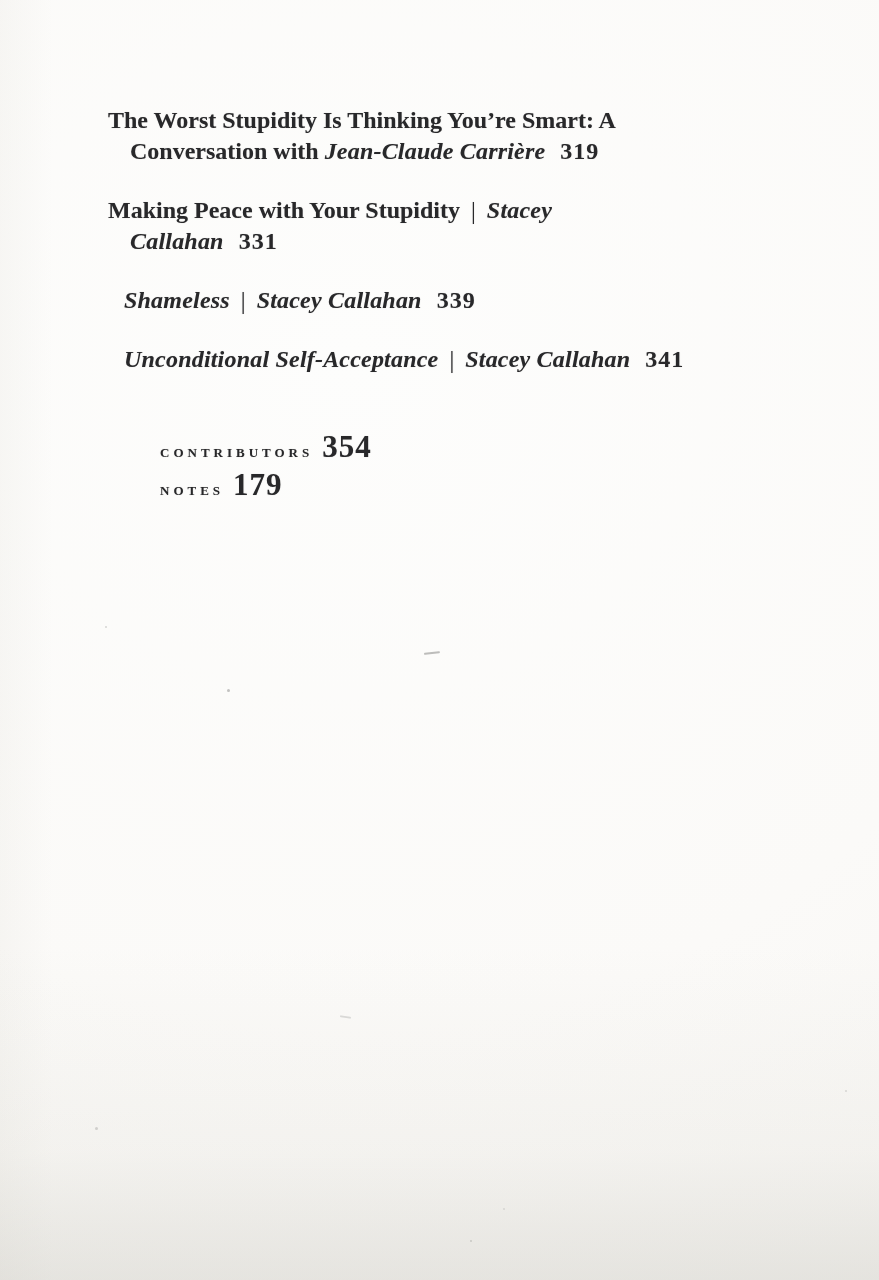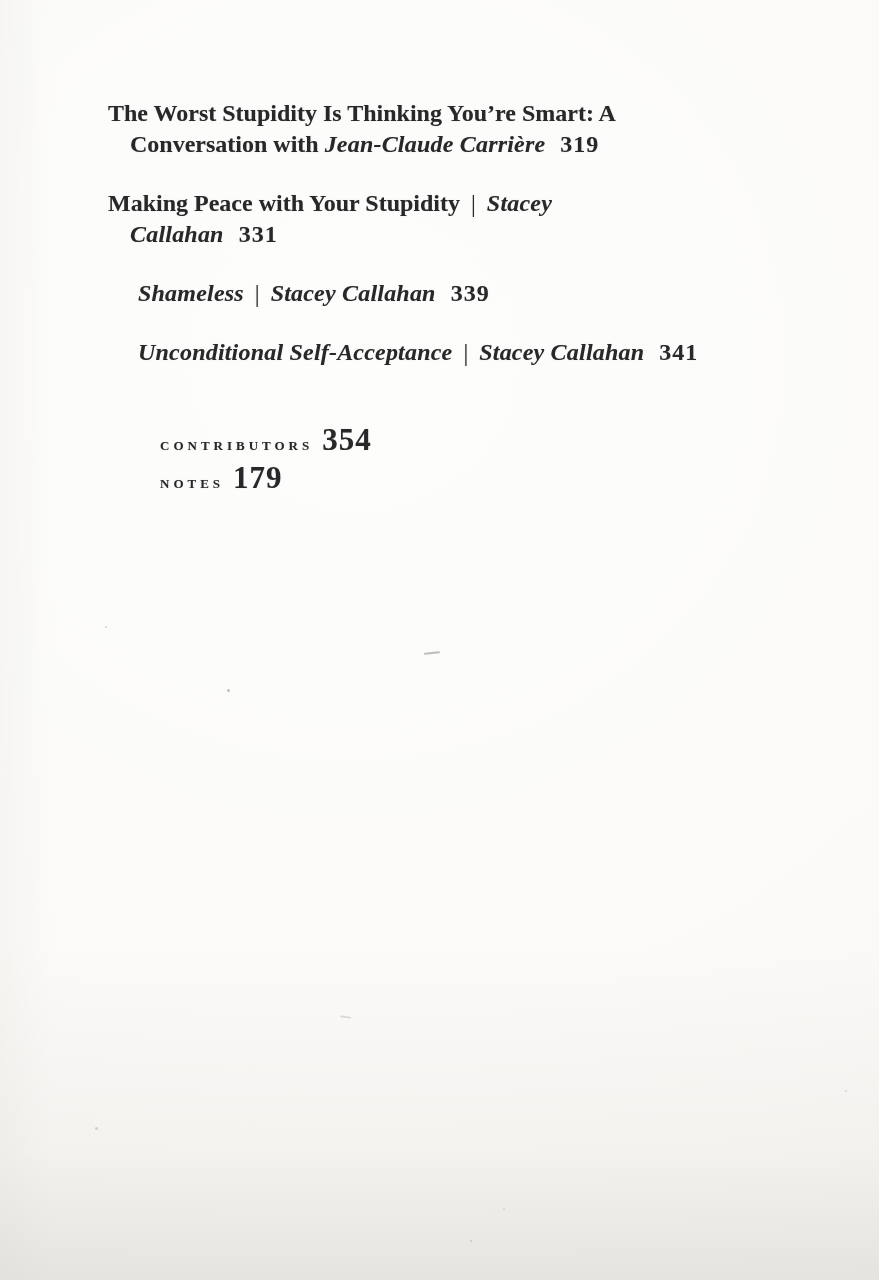--- a/index.html
+++ b/index.html
@@ -15,28 +15,28 @@
     font-family: "Liberation Serif", "DejaVu Serif", serif;
     color: #28282a;
     background:
       linear-gradient(180deg, rgba(255,255,255,0) 74%, rgba(214,212,204,0.18) 90%, rgba(198,196,188,0.38) 100%),
       linear-gradient(90deg, rgba(225,223,216,0.20) 0%, rgba(255,255,255,0) 6%),
       radial-gradient(150% 95% at 40% 28%, #fdfdfc 0%, #fbfaf8 55%, #f6f5f2 100%);
   }
   .toc {
     position: absolute;
     left: 108px;
-    top: 98px;
+    top: 105px;
     width: 620px;
   }
   .entry {
     margin: 0 0 28px 0;
   }
   .entry.indented {
-    margin-left: 30px;
+    margin-left: 16px;
   }
   .line {
     font-size: 24px;
     line-height: 31px;
     font-weight: 700;
     white-space: nowrap;
     text-shadow: 0 0 1px rgba(60,60,60,0.28);
   }
   .line.cont {
     margin-left: 22px;

